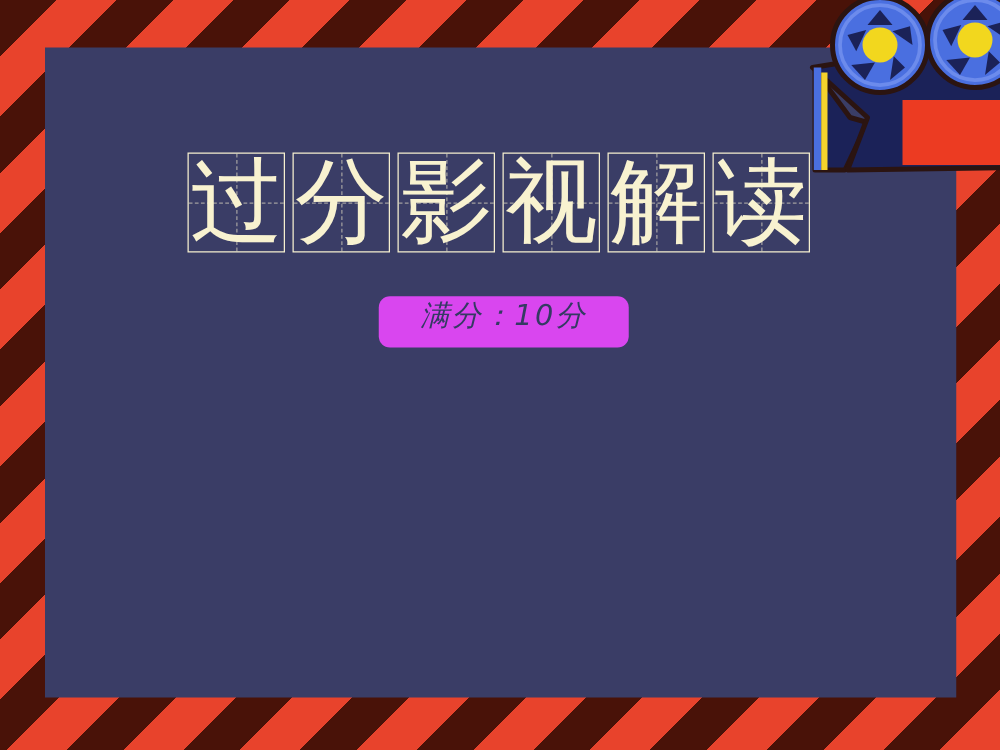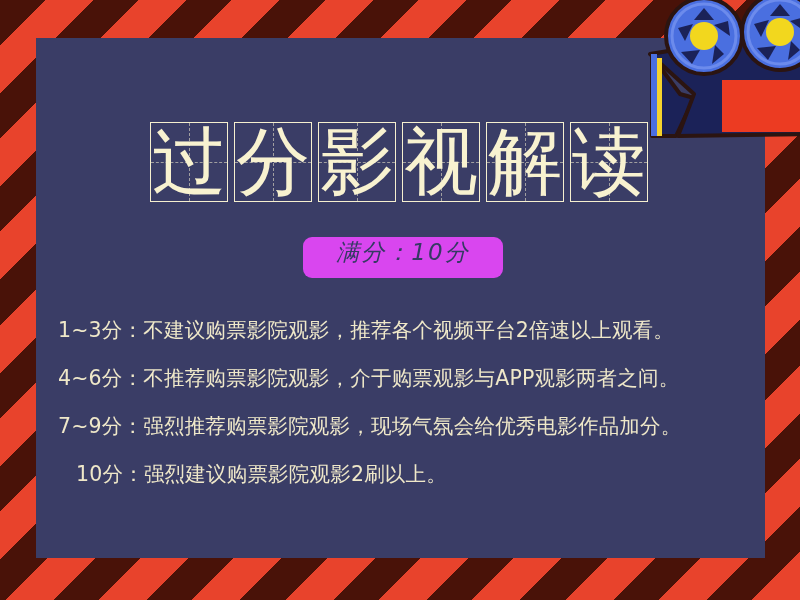--- a/index.html
+++ b/index.html
@@ -195,26 +195,20 @@
       <span class="hline"></span>
       <span class="tian-char">读</span>
     </div>
 
   </div>
 
   <div id="score-badge">
     <span class="badge-text">满分：10分</span>
   </div>
 
-  <div id="scale-list">
-    <div class="scale-line">1~3分：不建议购票影院观影，推荐各个视频平台2倍速以上观看。</div>
-    <div class="scale-line">4~6分：不推荐购票影院观影，介于购票观影与APP观影两者之间。</div>
-    <div class="scale-line">7~9分：强烈推荐购票影院观影，现场气氛会给优秀电影作品加分。</div>
-    <div class="scale-line indent">10分：强烈建议购票影院观影2刷以上。</div>
-  </div>
 
   <div id="projector">
     <svg width="178" height="150" viewBox="0 0 178 150" xmlns="http://www.w3.org/2000/svg">
 
       <g>
         <path d="M16 62 L16 142 L40 142 L58 104 L44 100 Z" fill="#1b2258" stroke="#2b1411" stroke-width="4" stroke-linejoin="round"></path>
         <path d="M14 60 L100 46 L178 46 L178 140 L42 142 L58 100 Z" fill="#1b2258" stroke="#2b1411" stroke-width="4" stroke-linejoin="round"></path>
 
         <rect x="15" y="60" width="6" height="82" fill="#4a6fe0"></rect>
         <rect x="21" y="64" width="5" height="78" fill="#f5d32c"></rect>

